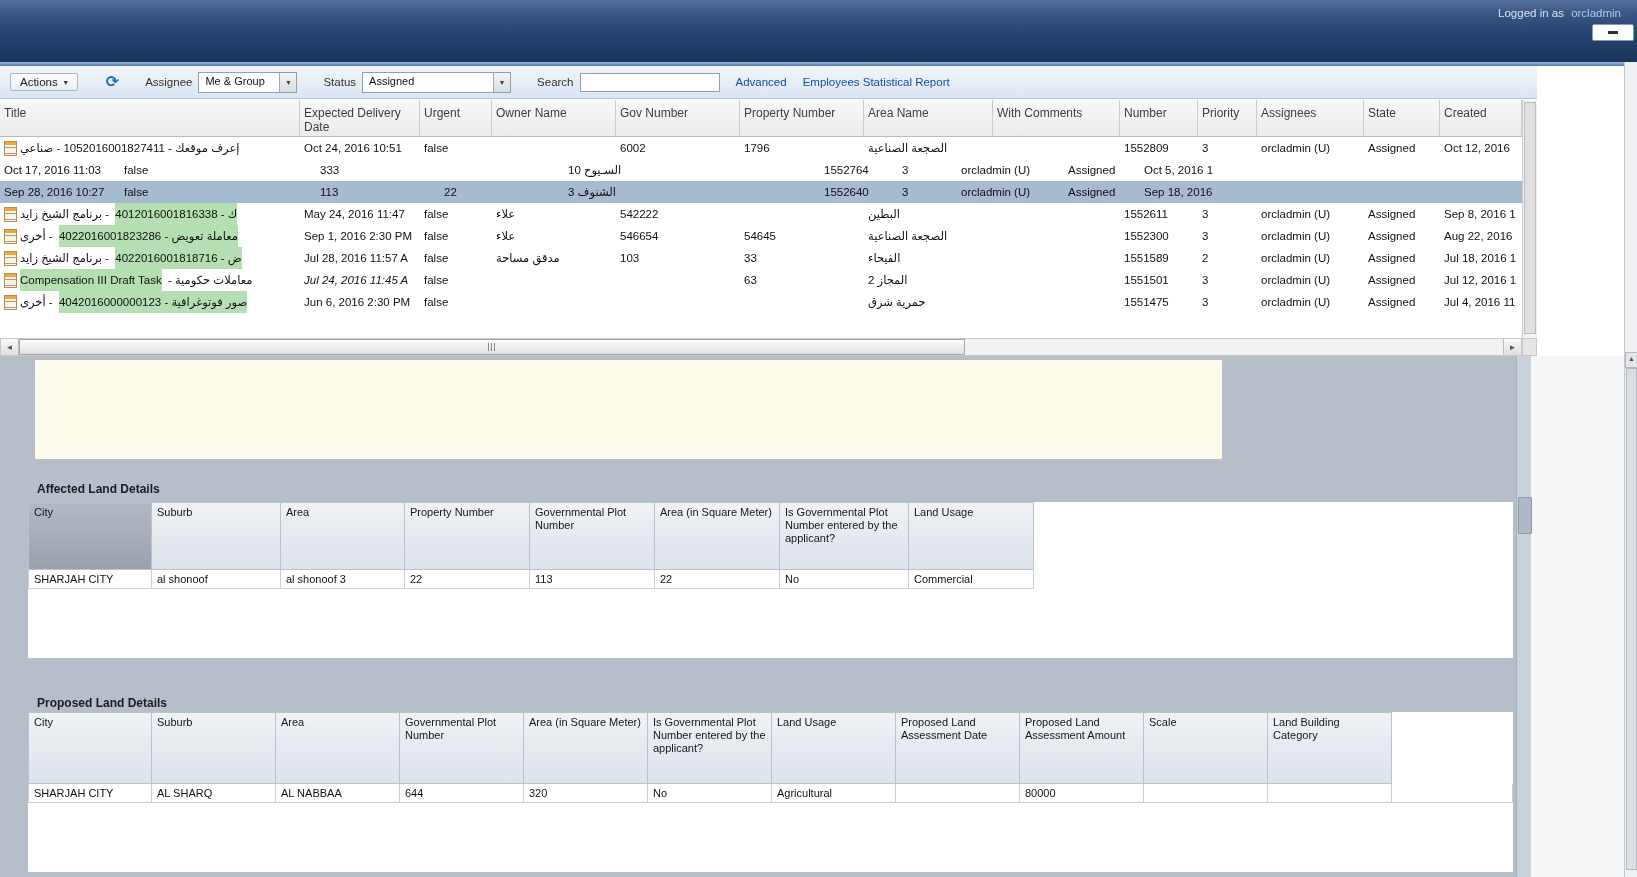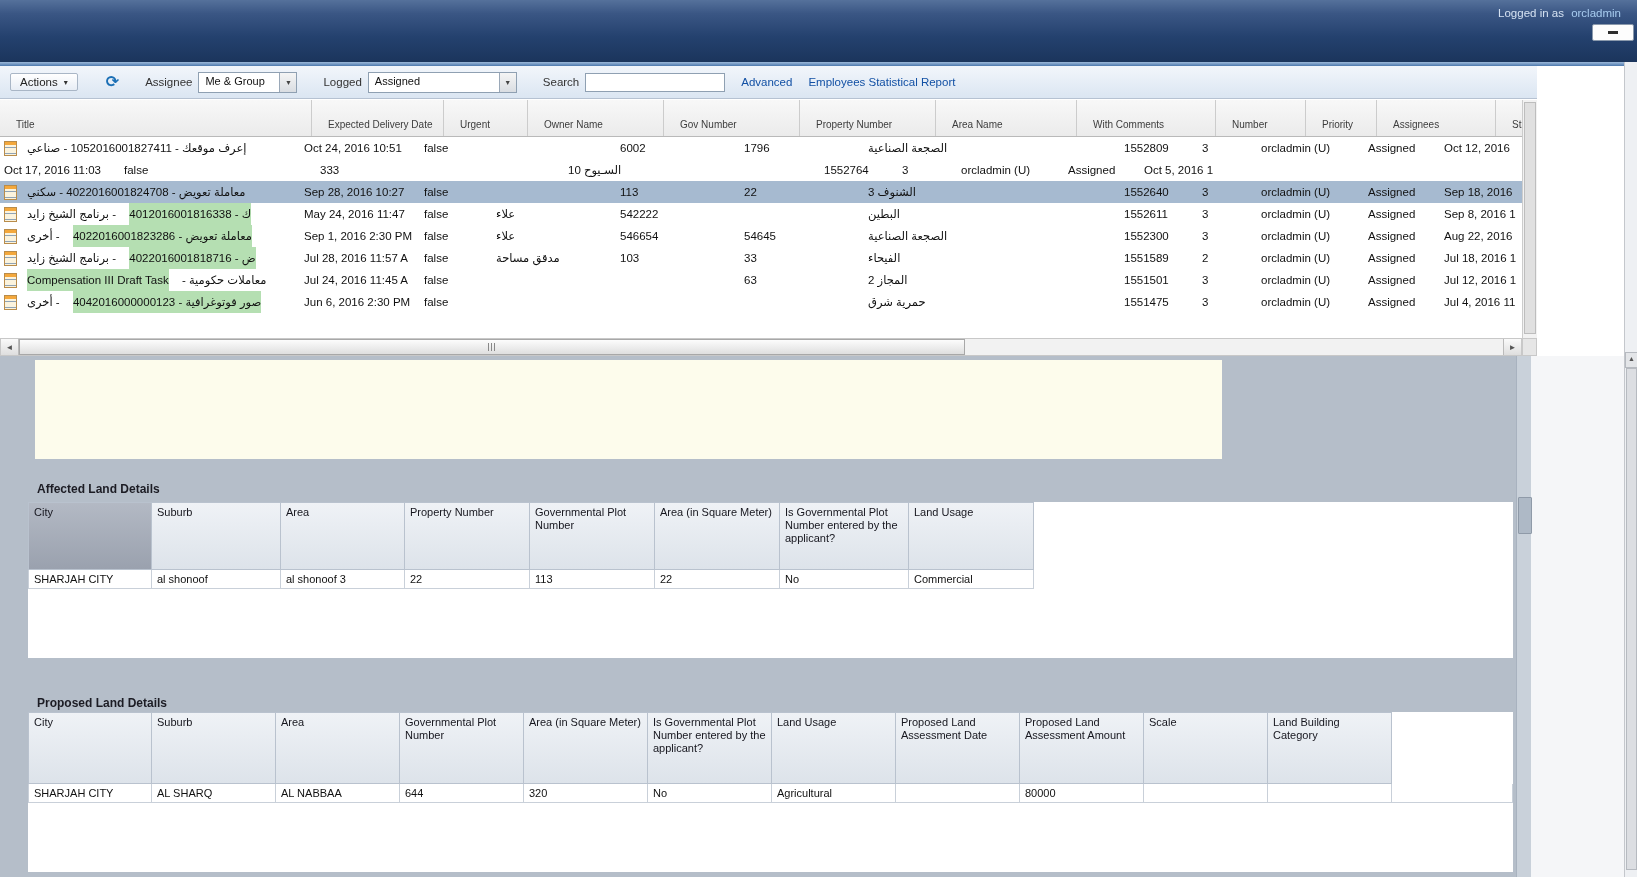--- a/index.html
+++ b/index.html
@@ -36,27 +36,27 @@
   .combo.wide .combo-val{min-width:118px;}
   .combo-btn{width:16px;background:linear-gradient(180deg,#f5f5f5,#d9dde2);border-left:1px solid #9aa8b8;
     font-size:7px;display:flex;align-items:center;justify-content:center;color:#444;}
   .search-input{margin-left:6px;width:132px;height:17px;border:1px solid #8fa0b2;font-size:11px;
     padding:0 3px;font-family:inherit;}
   .lnk{margin-left:16px;color:#1250a4;cursor:pointer;text-decoration:none;}
 
   
   .thead{position:absolute;left:0;top:100px;width:1522px;height:37px;display:flex;
     background:linear-gradient(180deg,#f8f8f8,#ebebeb);border-bottom:1px solid #b9b9b9;box-sizing:border-box;}
-  .hcell{box-sizing:border-box;flex:none;padding:18px 4px;font-size:10px;color:#3d3d3d;
-    border-right:1px solid #cccccc;line-height:14px;overflow:hidden;cursor:pointer;margin-left:12px;}
+  .hcell{box-sizing:border-box;flex:none;padding:6px 4px;font-size:12px;color:#3d3d3d;
+    border-right:1px solid #cccccc;line-height:14px;overflow:hidden;cursor:pointer;}
   .tbody{position:absolute;left:0;top:137px;width:1522px;height:201px;background:#fff;}
   .trow{display:flex;height:22px;font-size:11.5px;color:#111;cursor:pointer;}
   .trow.sel{background:#a6bad0;}
   .tcell{box-sizing:border-box;flex:none;padding:0 4px;line-height:22px;white-space:nowrap;overflow:hidden;}
-  .tcell.title{display:flex;align-items:center;gap:10px;}
+  .tcell.title{display:flex;align-items:center;gap:3px;}
   .seg{unicode-bidi:isolate;direction:ltr;white-space:pre;}
   .seg.hl{background:#b5dfb2;}
   .docicon{flex:none;width:11px;height:13px;border:1px solid #b98c4a;background-color:#fbf3dd;
     background-image:linear-gradient(to bottom,#f4a83c 0,#f4a83c 3px,transparent 3px),
       repeating-linear-gradient(to bottom,transparent 0 5px,#8fa3b5 5px 6px);}
 
   
   .hscroll{position:absolute;left:0;top:338px;width:1522px;height:18px;background:#f2f2f2;
     border:1px solid #c8c8c8;box-sizing:border-box;display:flex;align-items:stretch;}
   .sbtn{flex:none;width:17px;background:linear-gradient(180deg,#fafafa,#dedede);
@@ -118,21 +118,21 @@
     <button class="actions-btn">
       <span>Actions</span>
       <span class="caret">▾</span>
     </button>
     <span class="refresh">⟳</span>
     <span class="tlabel">Assignee</span>
     <div class="combo">
       <span class="combo-val">Me &amp; Group</span>
       <span class="combo-btn">▼</span>
     </div>
-    <span class="tlabel">Logged</span>
+    <span class="tlabel">Status</span>
     <div class="combo wide">
       <span class="combo-val">Assigned</span>
       <span class="combo-btn">▼</span>
     </div>
     <span class="tlabel">Search</span>
     <input class="search-input" value="" style="">
     <a class="lnk">Advanced</a>
     <a class="lnk">Employees Statistical Report</a>
   </div>
 
@@ -178,24 +178,20 @@
         <div class="tcell" style="width: 124px;"></div>
         <div class="tcell" style="width: 129px;">السـيوح 10</div>
         <div class="tcell" style="width: 127px;"></div>
         <div class="tcell" style="width: 78px;">1552764</div>
         <div class="tcell" style="width: 59px;">3</div>
         <div class="tcell" style="width: 107px;">orcladmin (U)</div>
         <div class="tcell" style="width: 76px;">Assigned</div>
         <div class="tcell" style="width: 82px;">Oct 5, 2016 1</div>
       </div>
       <div class="trow sel">
-        <div class="tcell title" style="width: 300px;">
-          <span class="docicon"></span>
-          <span class="seg pre">معاملة تعويض - 4022016001824708 - سكني</span>
-        </div>
         <div class="tcell" style="width: 120px;">Sep 28, 2016 10:27</div>
         <div class="tcell" style="width: 72px;">false</div>
         <div class="tcell" style="width: 124px; margin-top: 45px;">سارة</div>
         <div class="tcell" style="width: 124px;">113</div>
         <div class="tcell" style="width: 124px;">22</div>
         <div class="tcell" style="width: 129px;">الشنوف 3</div>
         <div class="tcell" style="width: 127px;"></div>
         <div class="tcell" style="width: 78px;">1552640</div>
         <div class="tcell" style="width: 59px;">3</div>
         <div class="tcell" style="width: 107px;">orcladmin (U)</div>
@@ -258,21 +254,21 @@
         <div class="tcell" style="width: 107px;">orcladmin (U)</div>
         <div class="tcell" style="width: 76px;">Assigned</div>
         <div class="tcell" style="width: 82px;">Jul 18, 2016 1</div>
       </div>
       <div class="trow">
         <div class="tcell title" style="width: 300px;">
           <span class="docicon"></span>
           <span class="seg hl">Compensation III Draft Task</span>
           <span class="seg post"> - معاملات حكومية</span>
         </div>
-        <div class="tcell" style="width: 120px;">Jul 24, 2016 11:45 A</div>
+        <div class="tcell" style="width: 120px; font-style: italic;">Jul 24, 2016 11:45 A</div>
         <div class="tcell" style="width: 72px;">false</div>
         <div class="tcell" style="width: 124px;"></div>
         <div class="tcell" style="width: 124px;"></div>
         <div class="tcell" style="width: 124px;">63</div>
         <div class="tcell" style="width: 129px;">المجاز 2</div>
         <div class="tcell" style="width: 127px;"></div>
         <div class="tcell" style="width: 78px;">1551501</div>
         <div class="tcell" style="width: 59px;">3</div>
         <div class="tcell" style="width: 107px;">orcladmin (U)</div>
         <div class="tcell" style="width: 76px;">Assigned</div>

